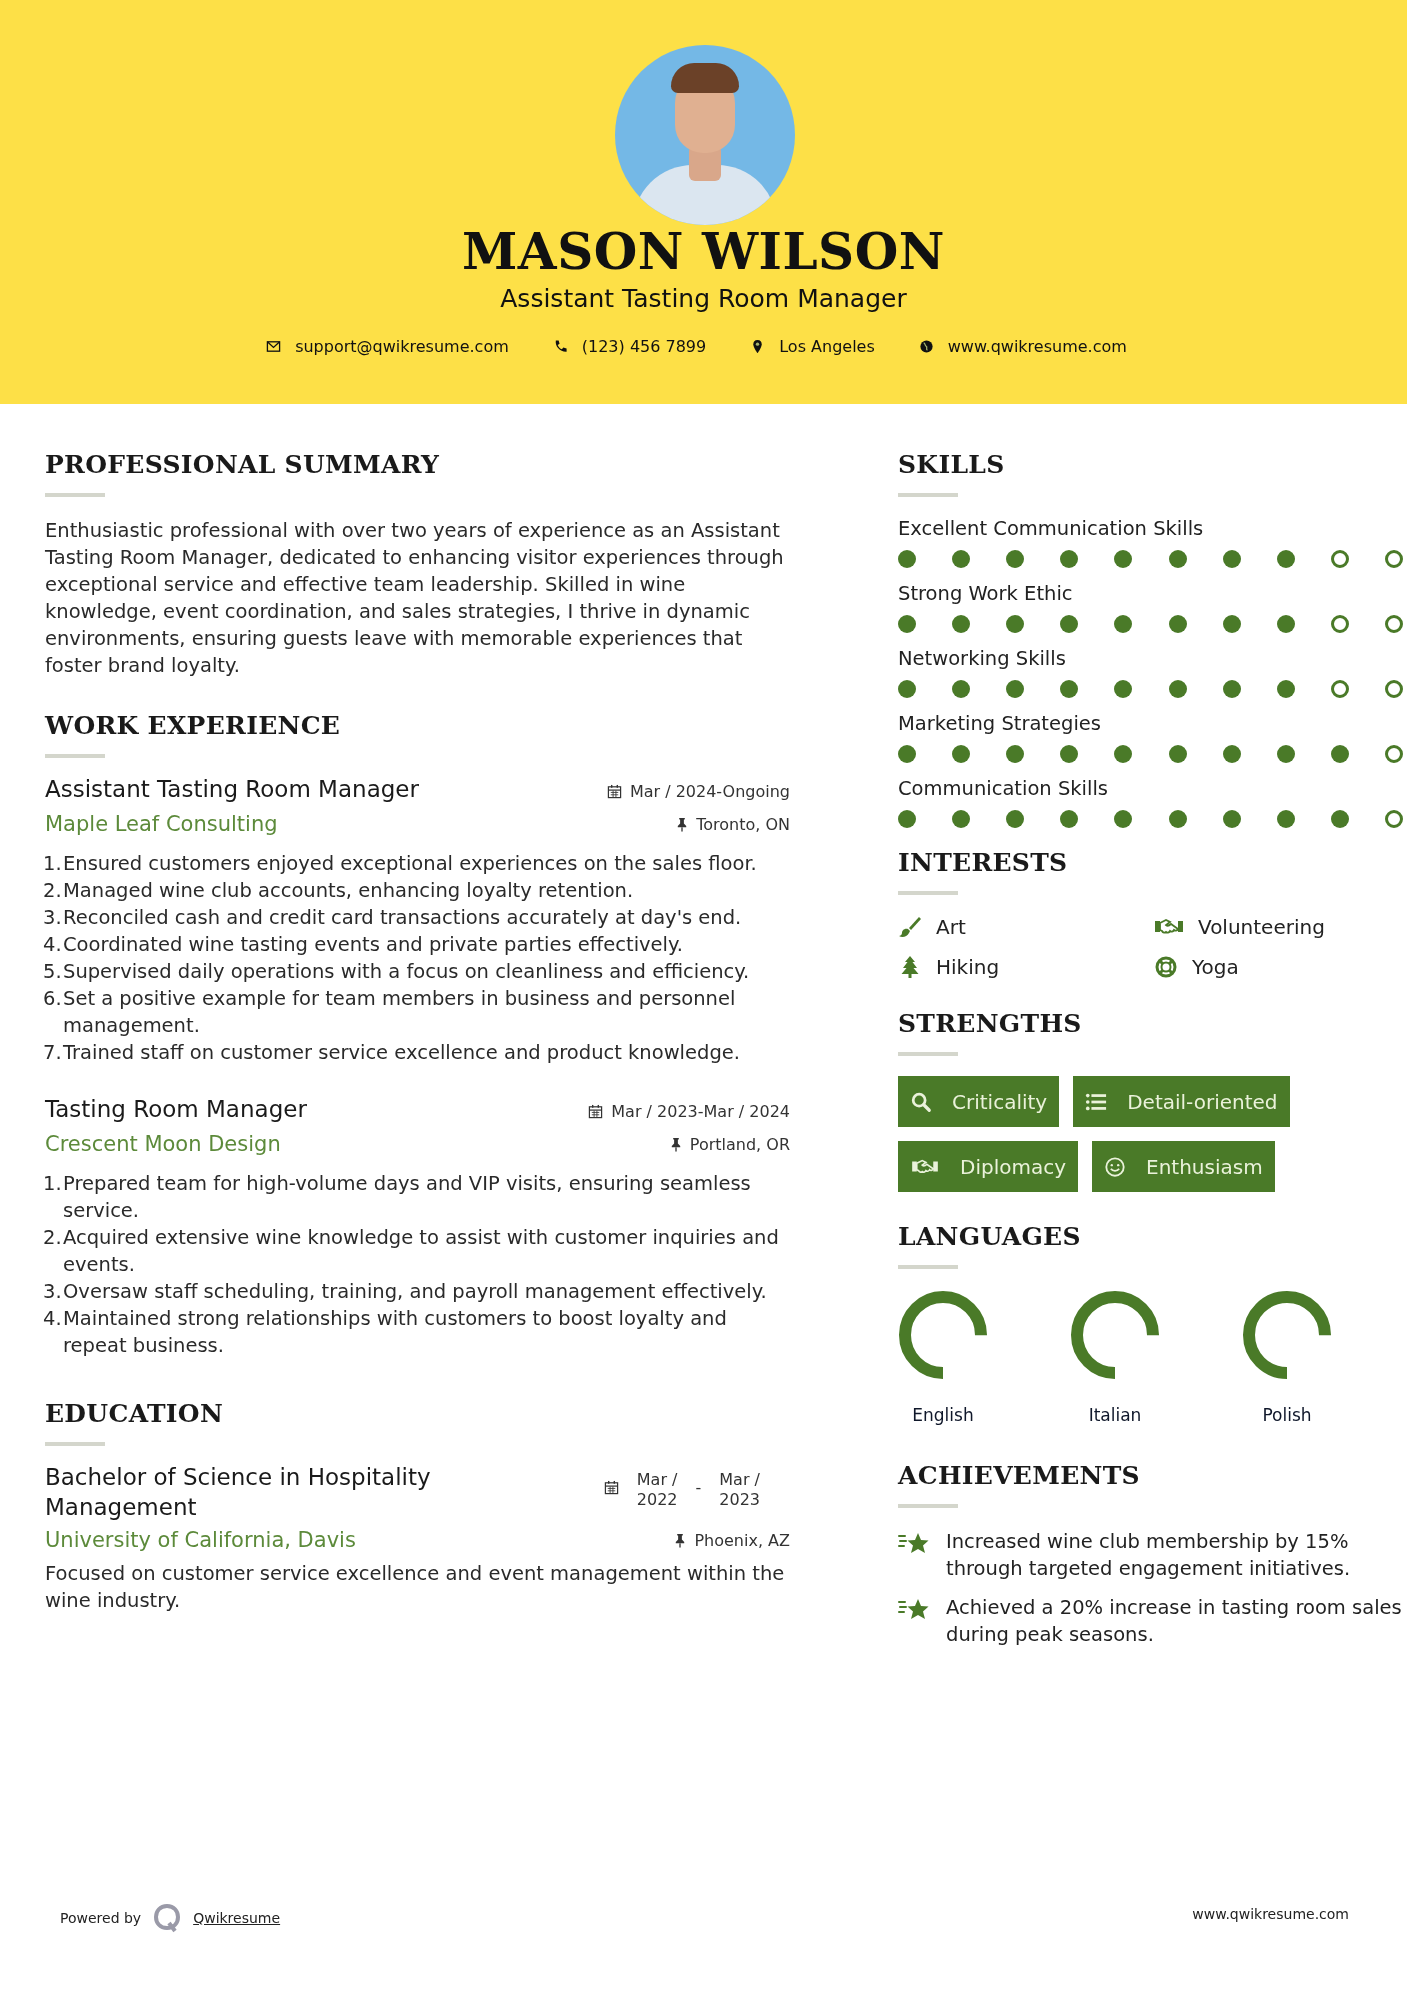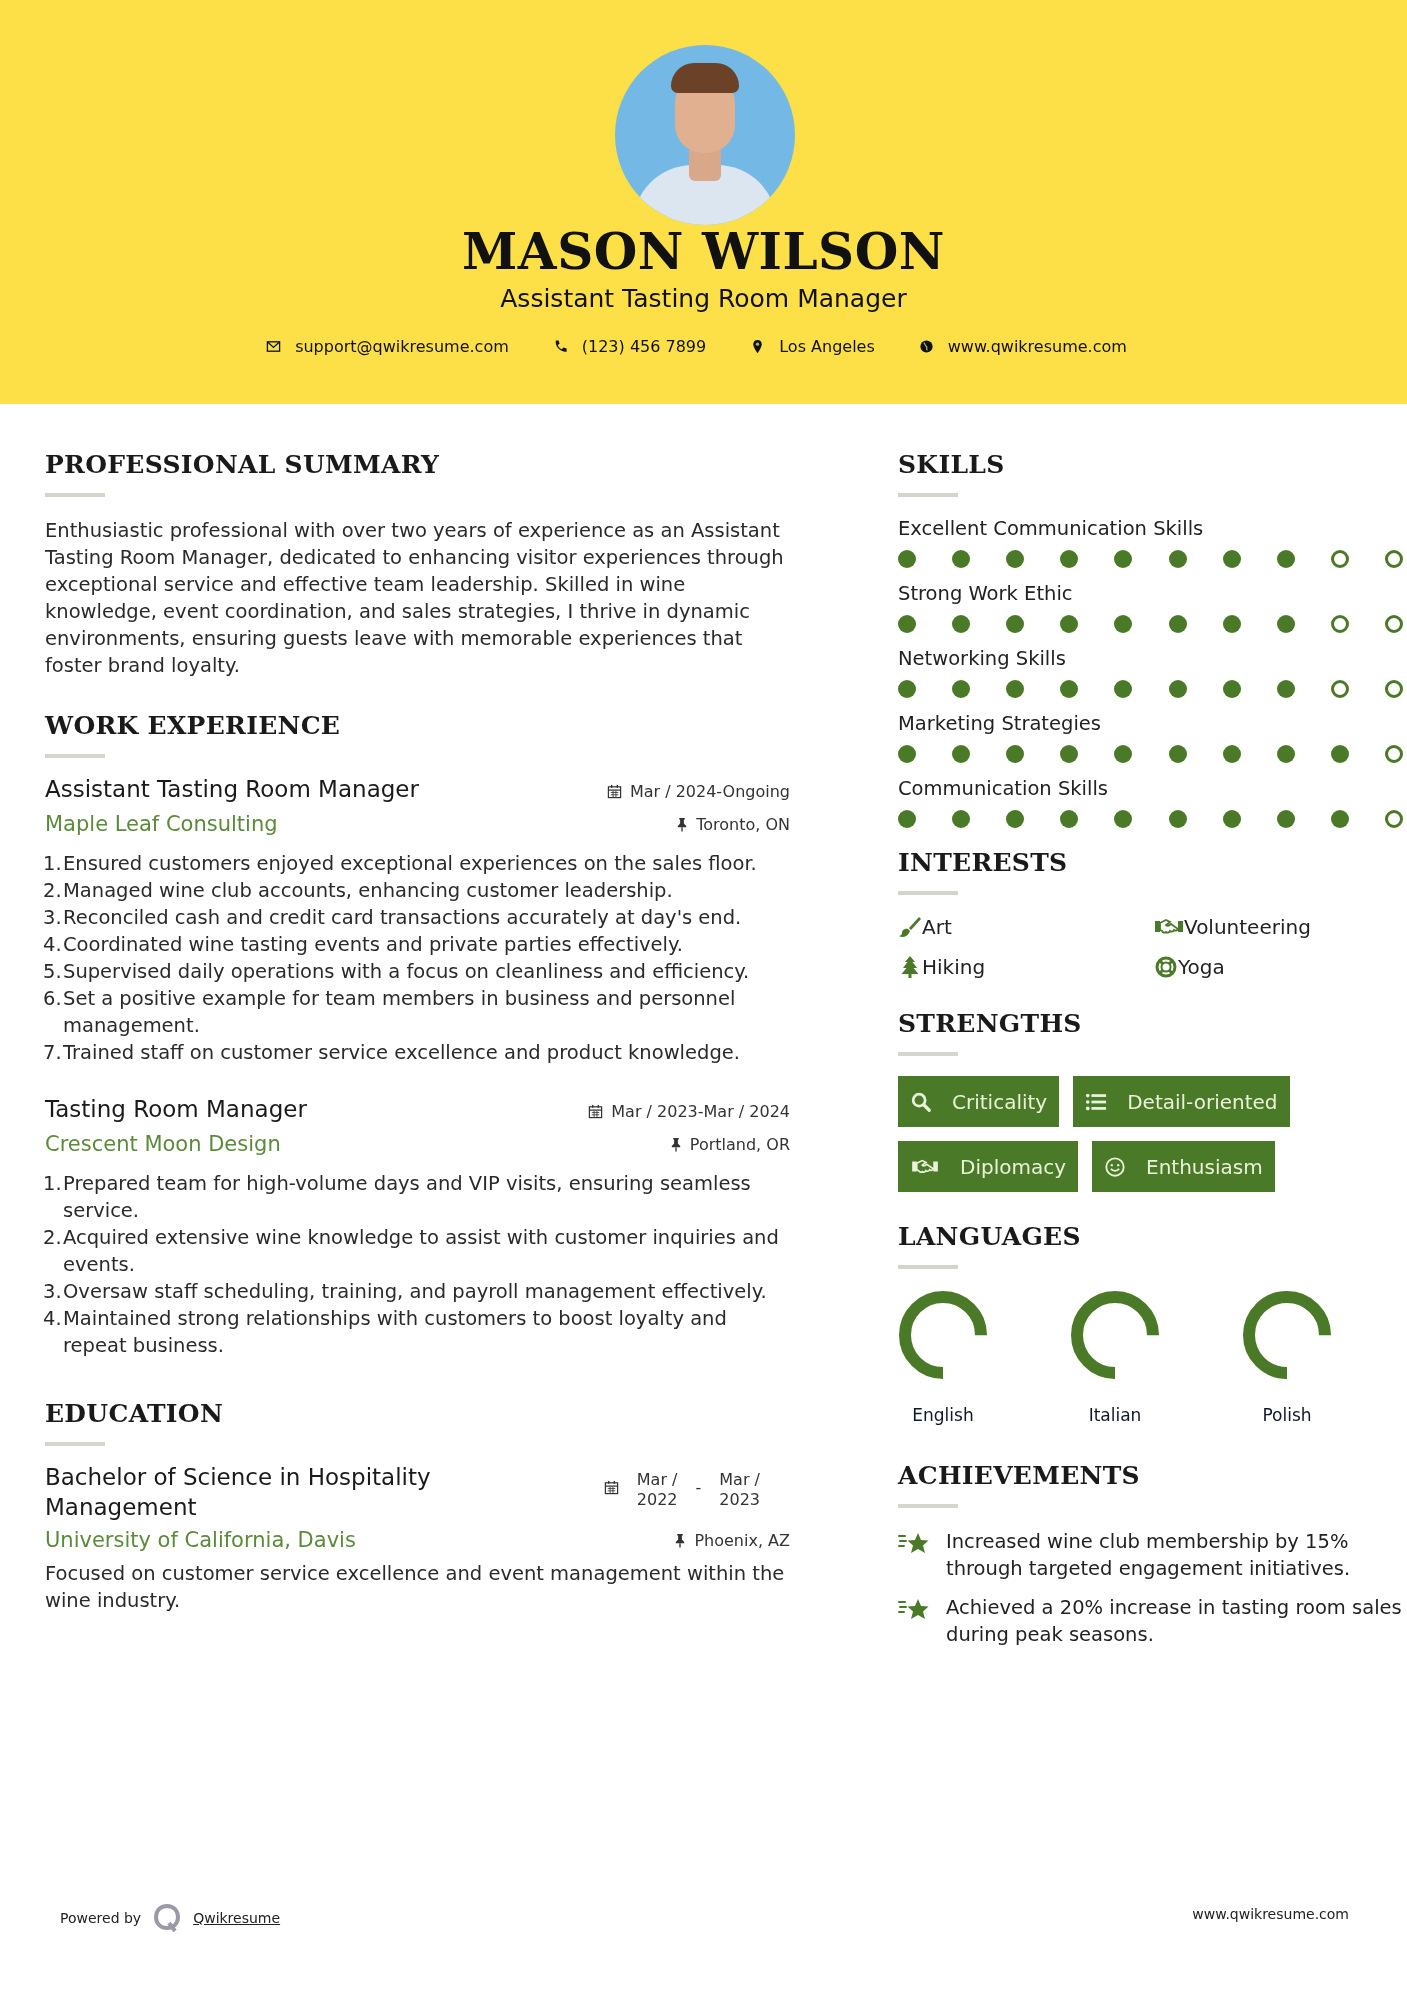--- a/index.html
+++ b/index.html
@@ -43,21 +43,21 @@
 
   
   .skill { margin-bottom: 14px; }
   .skill-name { font-size: 19.5px; color: #222; margin-bottom: 10px; }
   .dots { display: flex; justify-content: space-between; width: 505px; }
   .dot { width: 18px; height: 18px; border-radius: 50%; background: #4a7a28; }
   .dot.empty { background: transparent; border: 3px solid #4a7a28; }
 
   
   .interests { display: grid; grid-template-columns: 256px 256px; row-gap: 16px; margin-bottom: 30px; }
-  .interest { display: flex; align-items: center; font-size: 20px; color: #222; }
+  .interest { display: flex; align-items: center; gap: 14px; font-size: 20px; color: #222; }
   .interest svg { width: 24px; height: 24px; }
 
   
   .badges { display: flex; flex-wrap: wrap; gap: 14px 14px; width: 420px; margin-bottom: 30px; }
   .badge { background: #4a7a28; color: #eaf2da; font-size: 20px; height: 51px; padding: 0 12px; display: flex; align-items: center; gap: 20px; }
   .badge svg { width: 22px; height: 22px; }
 
   
   .langs { display: flex; gap: 82px; margin-top: 6px; margin-bottom: 36px; }
   .lang { width: 90px; display: flex; flex-direction: column; align-items: center; }
@@ -147,21 +147,21 @@
         <div class="job-loc">
           <svg width="12" height="15" viewBox="0 0 12 16">
               <path d="M3 1h6v1.5L8 3v4l2.5 2.5v1.5H1.5V9.5L4 7V3L3 2.5Z" fill="#333"></path>
               <rect x="5.3" y="11" width="1.4" height="4.5" fill="#333"></rect>
             </svg>
           <span>Toronto, ON</span>
         </div>
       </div>
       <ol class="job-list">
         <li>Ensured customers enjoyed exceptional experiences on the sales floor.</li>
-        <li>Managed wine club accounts, enhancing customer leadership.</li>
+        <li>Managed wine club accounts, enhancing loyalty retention.</li>
         <li>Reconciled cash and credit card transactions accurately at day's end.</li>
         <li>Coordinated wine tasting events and private parties effectively.</li>
         <li>Supervised daily operations with a focus on cleanliness and efficiency.</li>
         <li>Set a positive example for team members in business and personnel management.</li>
         <li>Trained staff on customer service excellence and product knowledge.</li>
       </ol>
     </div>
 
     <div class="job">
       <div class="job-head">

